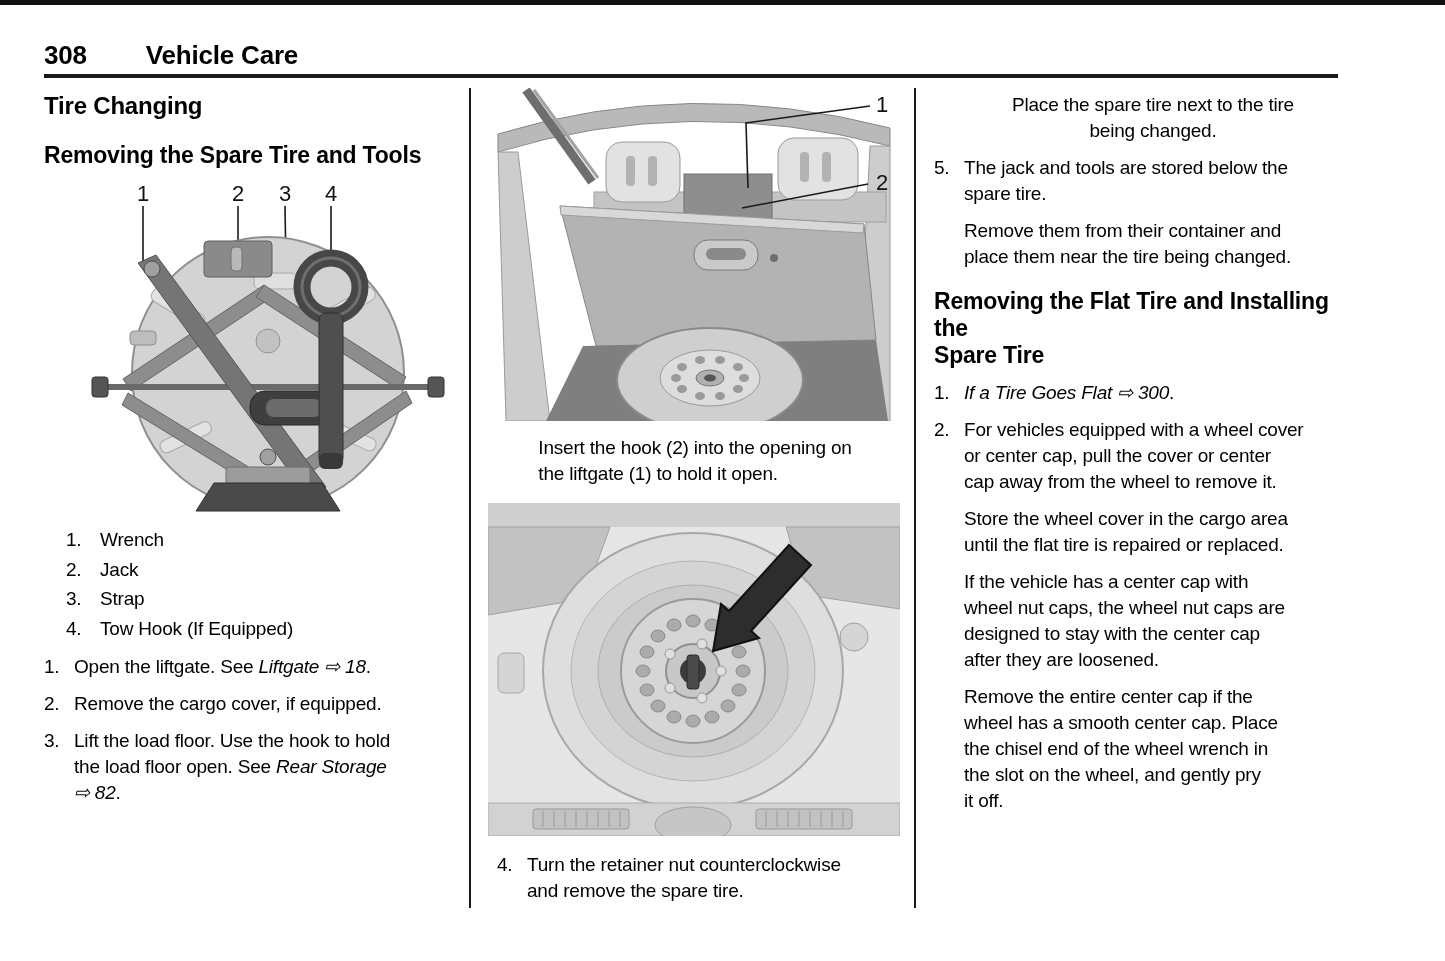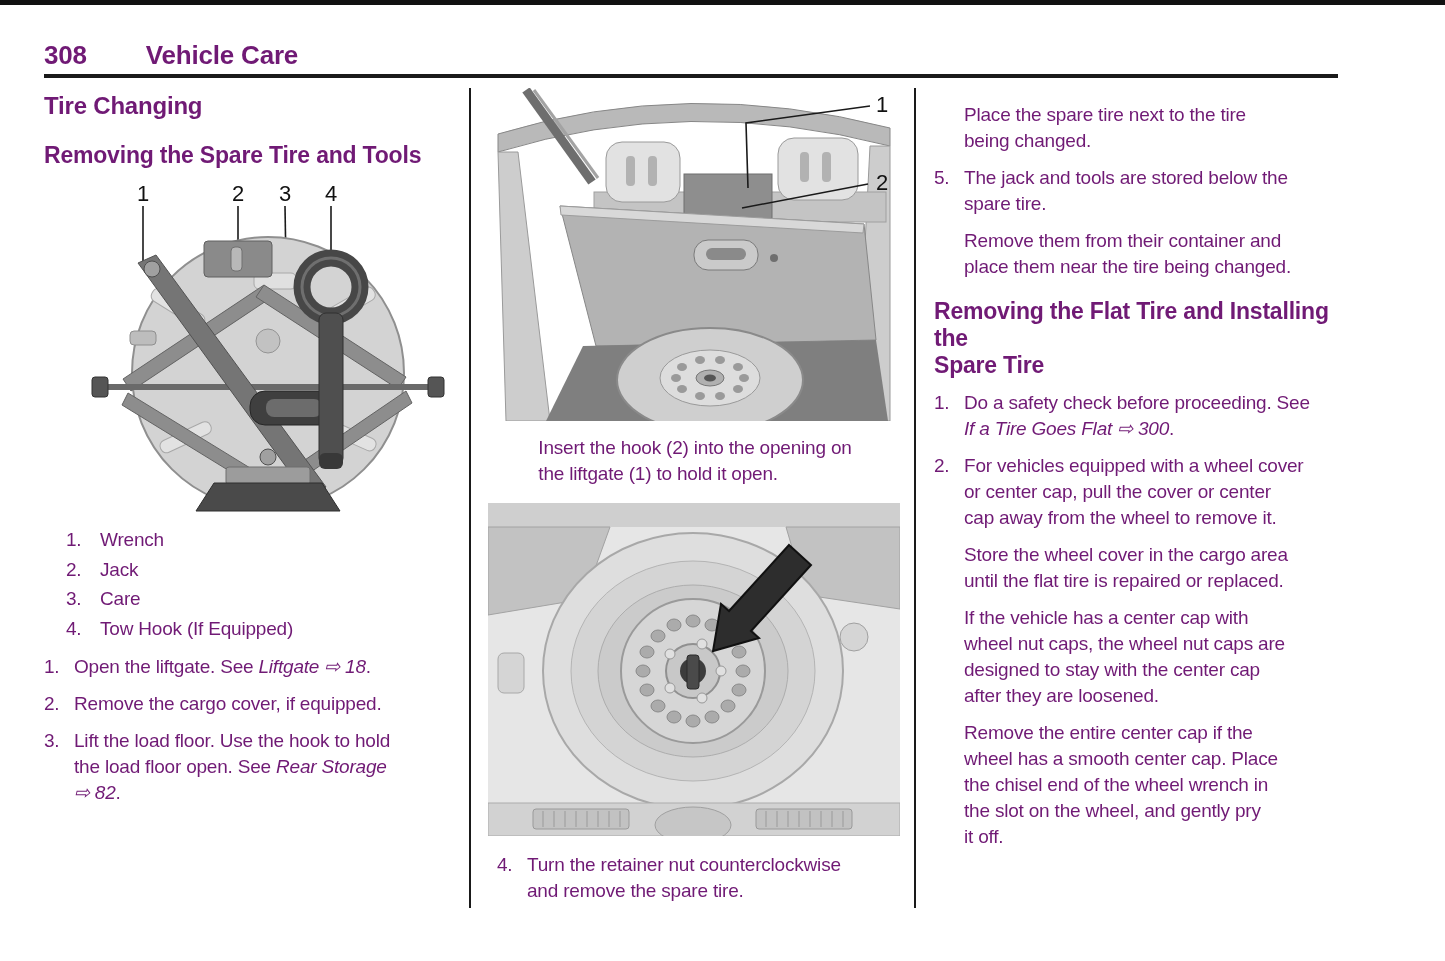--- a/index.html
+++ b/index.html
@@ -1,17 +1,17 @@
 <!DOCTYPE html>
 <html><head>
 <meta charset="utf-8">
 <style>
   html,body{margin:0;padding:0;background:#fff;}
   .page{position:relative;width:1445px;height:961px;background:#fff;overflow:hidden;
-        font-family:"Liberation Sans",sans-serif;color:#701a75;letter-spacing:-0.2px;}
+        font-family:"Liberation Sans",sans-serif;color:#000000;letter-spacing:-0.2px;}
   .topbar{position:absolute;left:0;top:0;width:1445px;height:5px;background:#111;}
   .header-row{position:absolute;left:44px;top:40px;width:1300px;font-weight:bold;font-size:26px;}
   .page-num{display:inline-block;}
   .section-title{display:inline-block;margin-left:52px;}
   .header-rule{position:absolute;left:44px;top:74px;width:1294px;height:4px;background:#1a1a1a;}
   .vline{position:absolute;top:88px;width:2px;height:820px;background:#1a1a1a;}
   .v1{left:469px;}
   .v2{left:914px;}
   .col{position:absolute;top:88px;font-size:19px;line-height:26px;}
   .col-left{left:44px;width:412px;}
@@ -24,21 +24,21 @@
   .legend{margin:12px 0 0 22px;}
   .legend-row{display:flex;line-height:29.5px;}
   .lnum{width:34px;flex:none;}
   .llabel{flex:1;}
   .intro{margin-top:13px;}
   .steps{margin-top:6px;}
   .step{display:flex;margin-top:11px;}
   .snum{width:30px;flex:none;}
   .stext{flex:1;white-space:pre-line;}
   .para{margin:11px 0 0 30px;white-space:pre-line;}
-  .first-para{margin-top:14px;}
+  .first-para{margin-top:4px;text-align:center;}
   .caption{white-space:pre-line;width:fit-content;margin:14px auto 0 auto;text-align:left;}
   .fig3wrap{margin-top:16px;}
   .step4{margin-left:9px;margin-top:16px;}
   em{font-style:italic;}
   .callout-num{font-size:22px;fill:#111;font-family:"Liberation Sans",sans-serif;}
 </style>
 </head>
 <body>
 
 <div class="page">
@@ -124,21 +124,21 @@
       <div class="legend-row">
         <span class="lnum">1.</span>
         <span class="llabel">Wrench</span>
       </div>
       <div class="legend-row">
         <span class="lnum">2.</span>
         <span class="llabel">Jack</span>
       </div>
       <div class="legend-row">
         <span class="lnum">3.</span>
-        <span class="llabel">Care</span>
+        <span class="llabel">Strap</span>
       </div>
       <div class="legend-row">
         <span class="lnum">4.</span>
         <span class="llabel">Tow Hook (If Equipped)</span>
       </div>
     </div>
 
 
     <div class="steps">
       <div class="step">
@@ -294,22 +294,21 @@
 
     <div class="para">Remove them from their container and
 place them near the tire being changed.</div>
 
     <h2 class="h2">Removing the Flat Tire and Installing the
 Spare Tire</h2>
 
     <div class="steps">
       <div class="step">
         <span class="snum">1.</span>
-        <span class="stext"><span>Do a safety check before proceeding. See
-</span><em>If a Tire Goes Flat ⇨ 300</em><span>.</span></span>
+        <span class="stext"><em>If a Tire Goes Flat ⇨ 300</em><span>.</span></span>
       </div>
       <div class="step">
         <span class="snum">2.</span>
         <span class="stext">For vehicles equipped with a wheel cover
 or center cap, pull the cover or center
 cap away from the wheel to remove it.</span>
       </div>
     </div>
 
     <div class="para">Store the wheel cover in the cargo area

